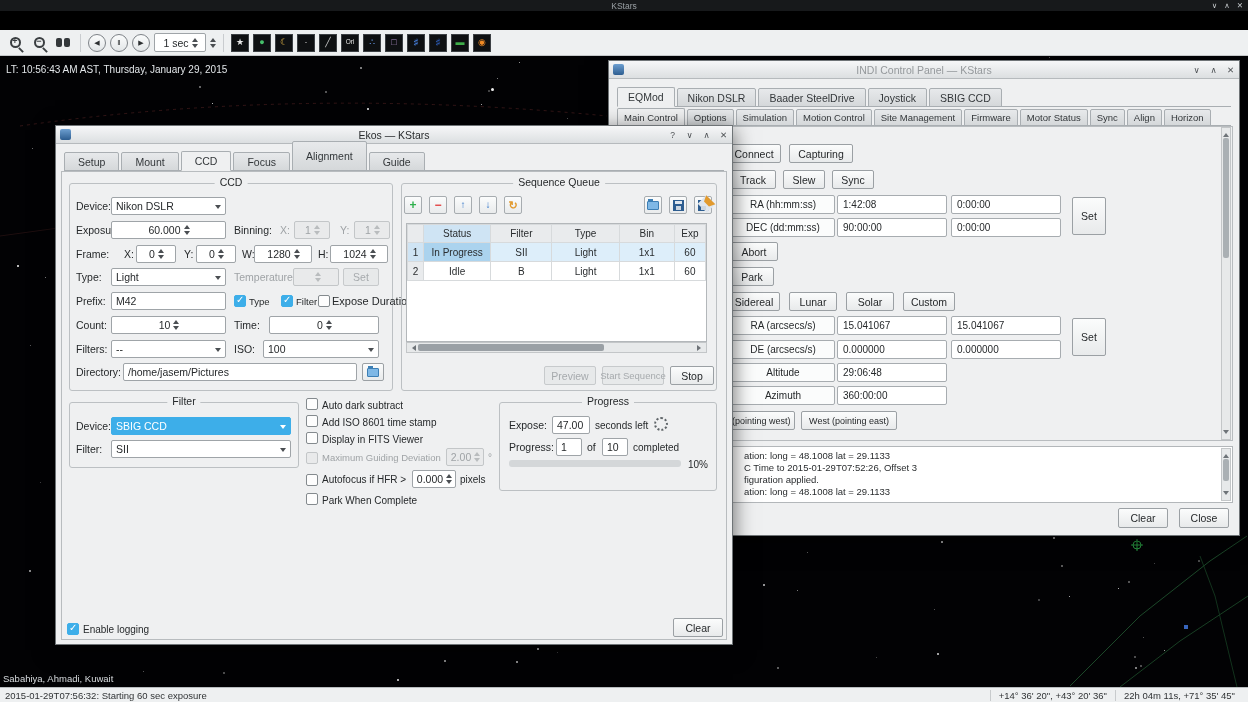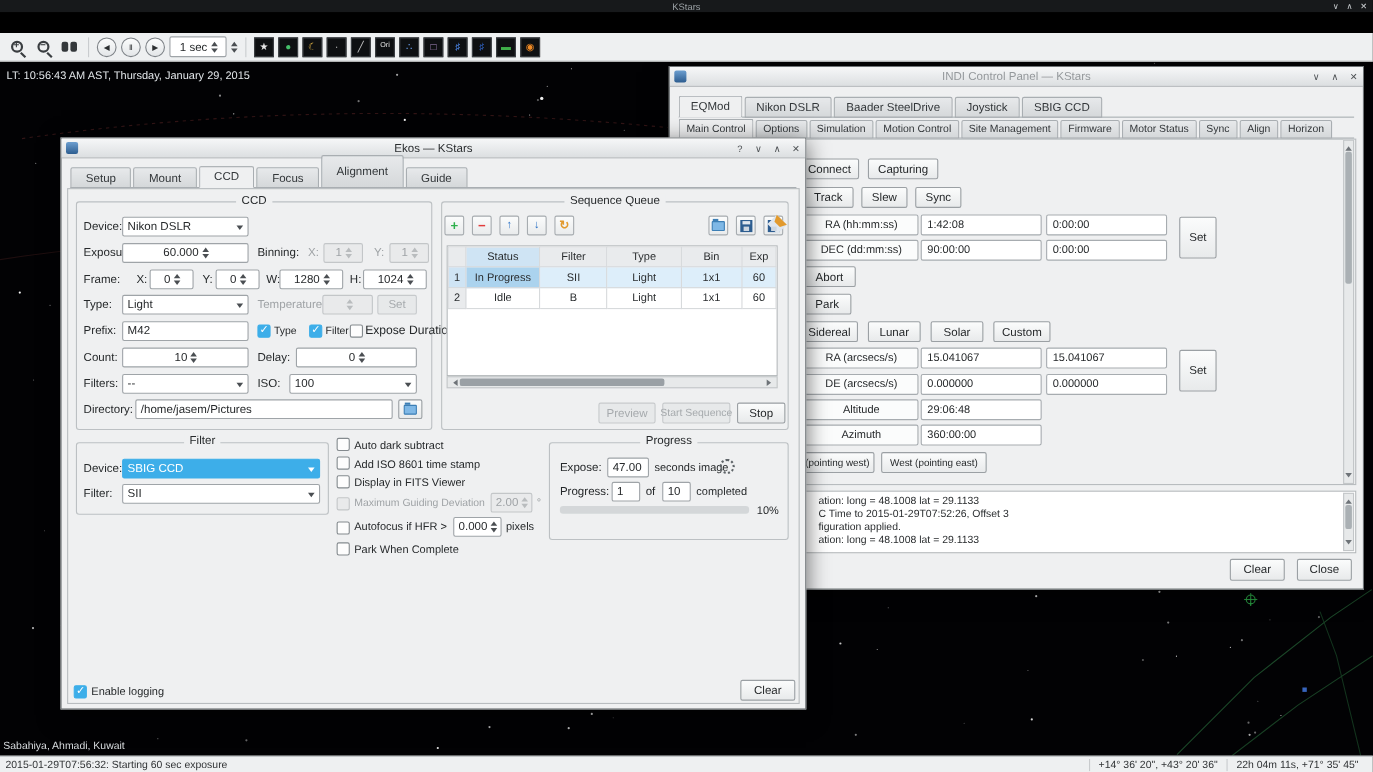--- a/index.html
+++ b/index.html
@@ -606,21 +606,21 @@
     <span class="lbl" style="left:276px;top:166px;font-size:11px">Expose Duration</span>
 
     <span class="lbl" style="left:20px;top:190px">Count:</span>
     <span class="spin" style="left:55px;top:190px;width:115px">
         <span>10</span>
         <span class="sar">
           <i class="u"></i>
           <i class="d"></i>
         </span>
       </span>
-    <span class="lbl" style="left:178px;top:190px">Delay:</span>
+    <span class="lbl" style="left:178px;top:190px">Time:</span>
     <span class="spin" style="left:213px;top:190px;width:110px">
         <span>0</span>
         <span class="sar">
           <i class="u"></i>
           <i class="d"></i>
         </span>
       </span>
 
     <span class="lbl" style="left:20px;top:214px">Filters:</span>
     <span class="combo" style="left:55px;top:214px;width:115px">
@@ -738,21 +738,21 @@
       </span>
     <span class="lbl" style="left:404px;top:344px;font-size:10px">pixels</span>
     <span class="cb" style="left:250px;top:367px"></span>
     <span class="lbl" style="left:266px;top:365px;font-size:10px">Park When Complete</span>
 
     <div class="grp" style="left:443px;top:276px;width:218px;height:89px">
       <span class="gt">Progress</span>
     </div>
     <span class="lbl" style="left:453px;top:290px">Expose:</span>
     <span class="fld" style="left:496px;top:290px;width:38px">47.00</span>
-    <span class="lbl" style="left:539px;top:290px;font-size:10px">seconds image</span>
+    <span class="lbl" style="left:539px;top:290px;font-size:10px">seconds left</span>
     <span class="busy" style="left:598px;top:291px"></span>
     <span class="lbl" style="left:453px;top:312px">Progress:</span>
     <span class="fld" style="left:500px;top:312px;width:26px">1</span>
     <span class="lbl" style="left:531px;top:312px">of</span>
     <span class="fld" style="left:546px;top:312px;width:26px">10</span>
     <span class="lbl" style="left:577px;top:312px;font-size:10px">completed</span>
     <span class="pbar" style="left:453px;top:334px;width:172px;height:7px"><span class="pfill" style="width: 10%; background: rgb(61, 174, 233);"></span></span>
     <span class="lbl" style="left:632px;top:329px;font-size:10px">10%</span>
 
     <span class="cb on" style="left: 11px; top: 497px; background: rgb(61, 174, 233); border-color: rgb(61, 174, 233);"></span>

